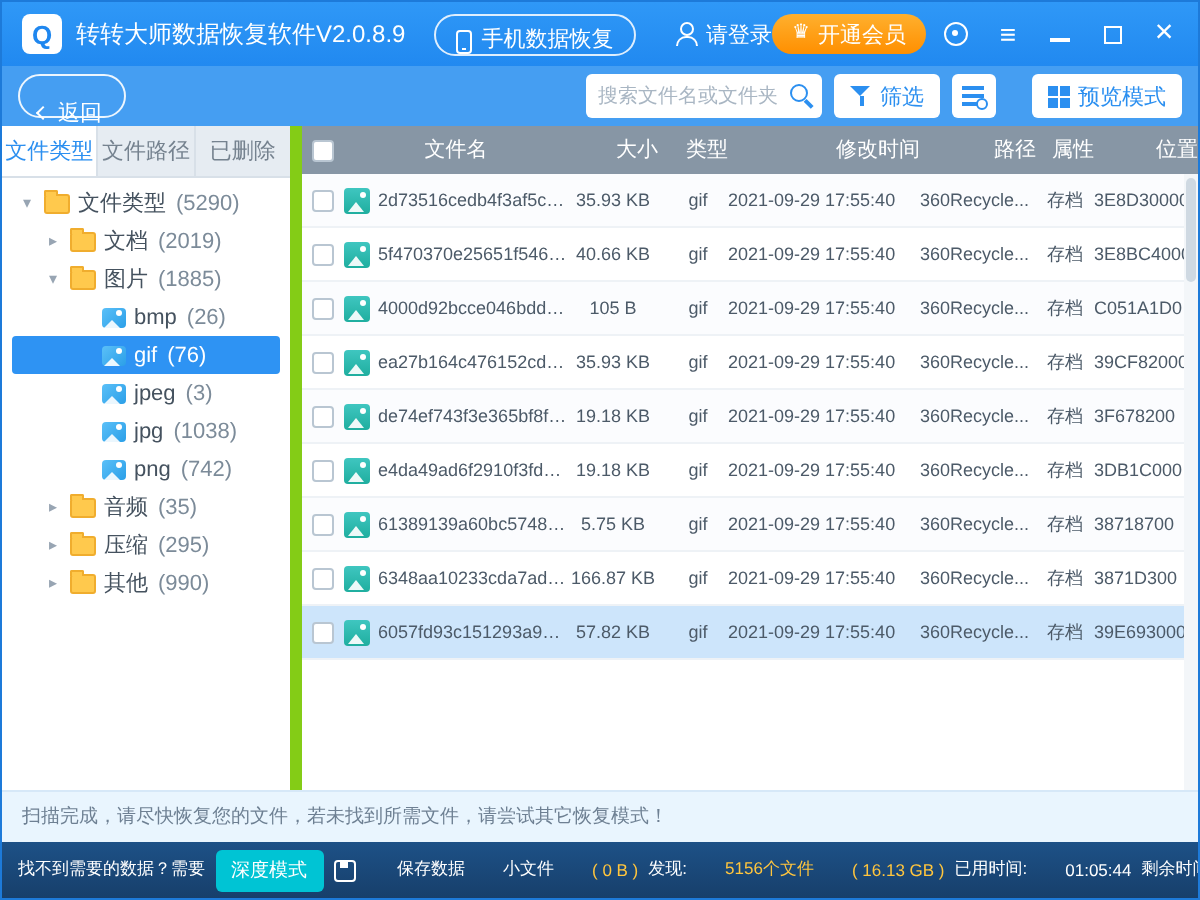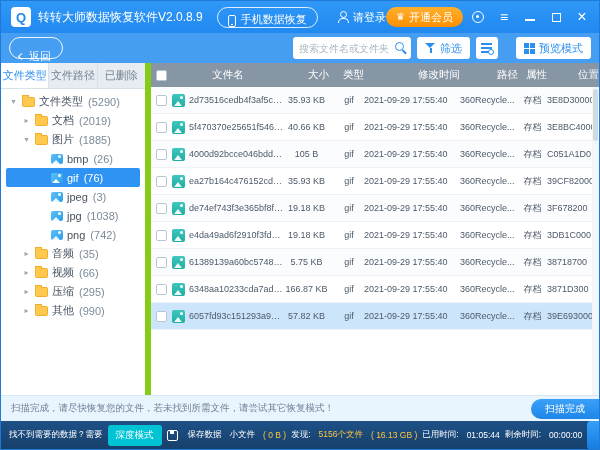--- a/index.html
+++ b/index.html
@@ -105,21 +105,21 @@
   .vthumb{position:absolute;top:2px;left:1px;width:5px;height:52px;border-radius:3px;background:#cfd9e2;cursor:pointer}
 
   
   .infobar{height:26px;flex:none;background:#e9f5fe;display:flex;align-items:center;padding-left:10px;color:#6e8093;font-size:9.5px;border-top:1px solid #d6e8f8}
   .scan-chip{margin-left:auto;background:linear-gradient(#3aa0f8,#1e86e8);color:#fff;font-size:10px;padding:3px 14px;border-radius:10px 0 0 10px;white-space:nowrap}
 
   
   .statusbar{height:28px;flex:none;background:linear-gradient(#1d5187,#173f6b);display:flex;align-items:center;padding:0 8px;gap:5px;color:#fff;overflow:hidden}
   .stat-text{font-size:8.5px;white-space:nowrap}
   .deep-btn{background:#00c4d4;border-radius:3px;padding:4px 8px;font-size:9.5px;cursor:pointer;white-space:nowrap;flex:none}
-  .stat-group{display:flex;align-items:center;gap:8px;white-space:nowrap;font-size:8.5px}
+  .stat-group{display:flex;align-items:center;gap:19px;white-space:nowrap;font-size:8.5px}
   .save-icon{width:11px;height:11px;border:1.2px solid #fff;border-radius:2px;position:relative;flex:none;margin-right:2px}
   .save-icon::before{content:"";position:absolute;top:0;left:2.5px;width:4px;height:3px;background:#fff}
   .hl{color:#ffc53d}
   .recover-btn{margin-left:auto;background:linear-gradient(#36a0f8,#157be0);border-radius:4px;padding:6px 20px;font-size:12px;font-weight:bold;cursor:pointer;white-space:nowrap;flex:none}
 </style>
 </head>
 <body>
 
 <div class="window">
 
@@ -237,26 +237,20 @@
         </div>
         <div class="tree-item lvl1">
           <span class="arr right"></span>
           <span class="folder-icon"></span>
           <span class="tree-label">音频</span>
           <span class="tree-count">(35)</span>
         </div>
         <div class="tree-item lvl1">
           <span class="arr right"></span>
           <span class="folder-icon"></span>
-          <span class="tree-label">视频</span>
-          <span class="tree-count">(66)</span>
-        </div>
-        <div class="tree-item lvl1">
-          <span class="arr right"></span>
-          <span class="folder-icon"></span>
           <span class="tree-label">压缩</span>
           <span class="tree-count">(295)</span>
         </div>
         <div class="tree-item lvl1">
           <span class="arr right"></span>
           <span class="folder-icon"></span>
           <span class="tree-label">其他</span>
           <span class="tree-count">(990)</span>
         </div>
       </div>
@@ -414,21 +408,20 @@
 
       <div class="tfiller"></div>
       <div class="vscroll">
           <div class="vthumb"></div>
         </div>
     </div>
   </div>
 
   <div class="infobar">
     <span>扫描完成，请尽快恢复您的文件，若未找到所需文件，请尝试其它恢复模式！</span>
-    <span class="scan-chip">扫描完成</span>
   </div>
 
   <div class="statusbar">
     <span class="stat-text">找不到需要的数据？需要</span>
     <span class="deep-btn">深度模式</span>
     <span class="stat-group">
       <span class="save-icon"></span>
       <span>保存数据</span>
       <span>小文件</span>
       <span class="hl">( 0 B )</span>

